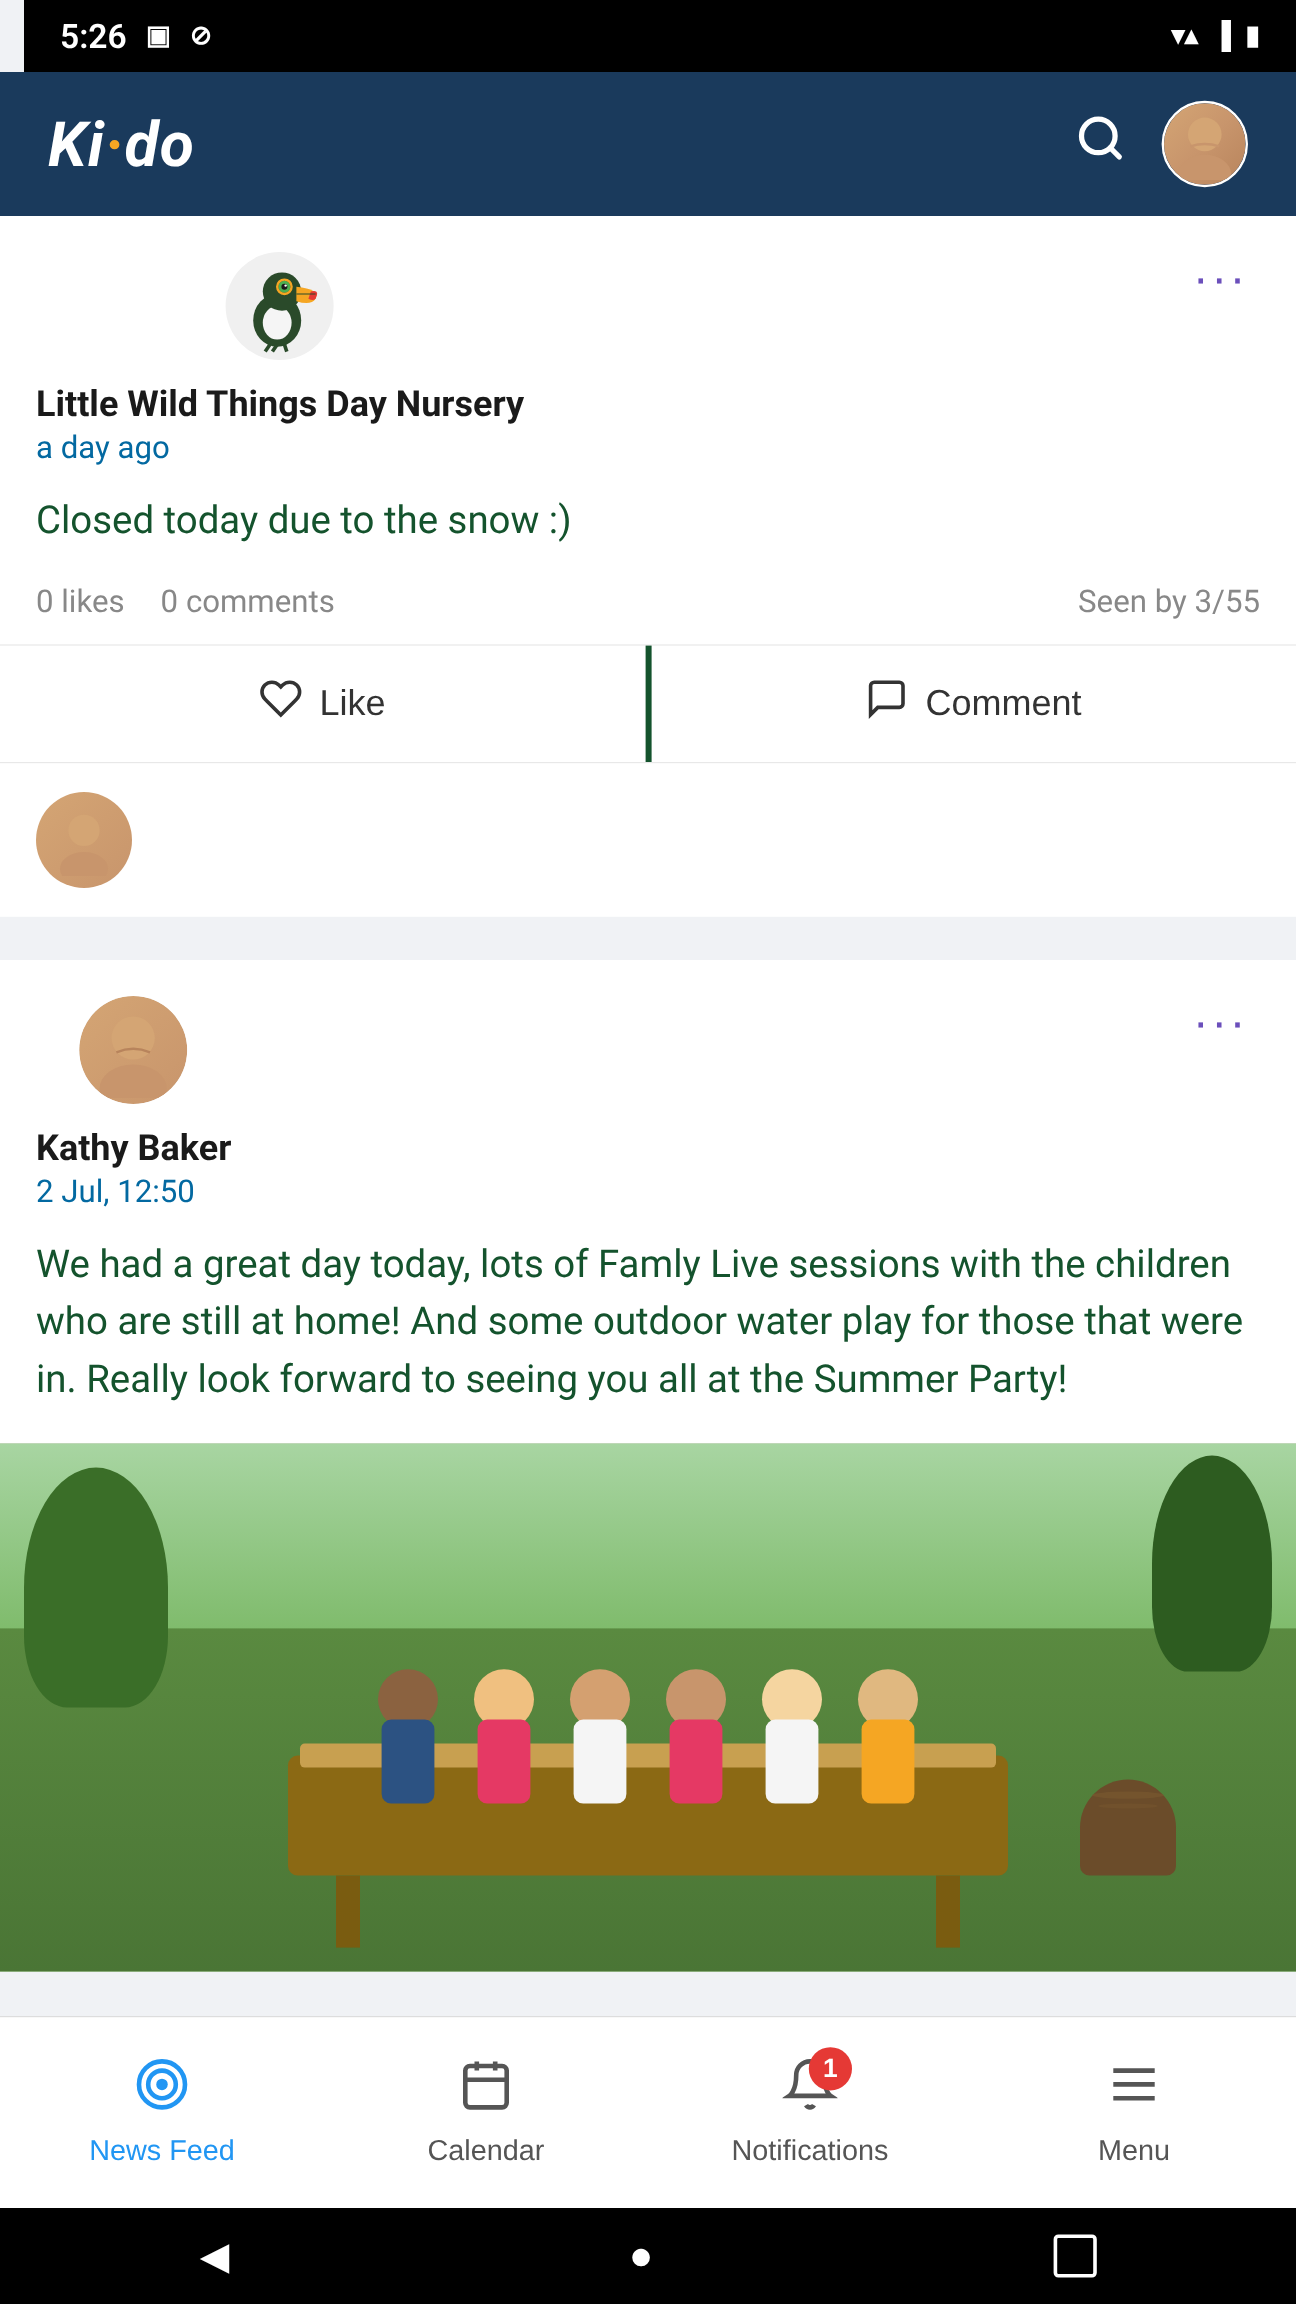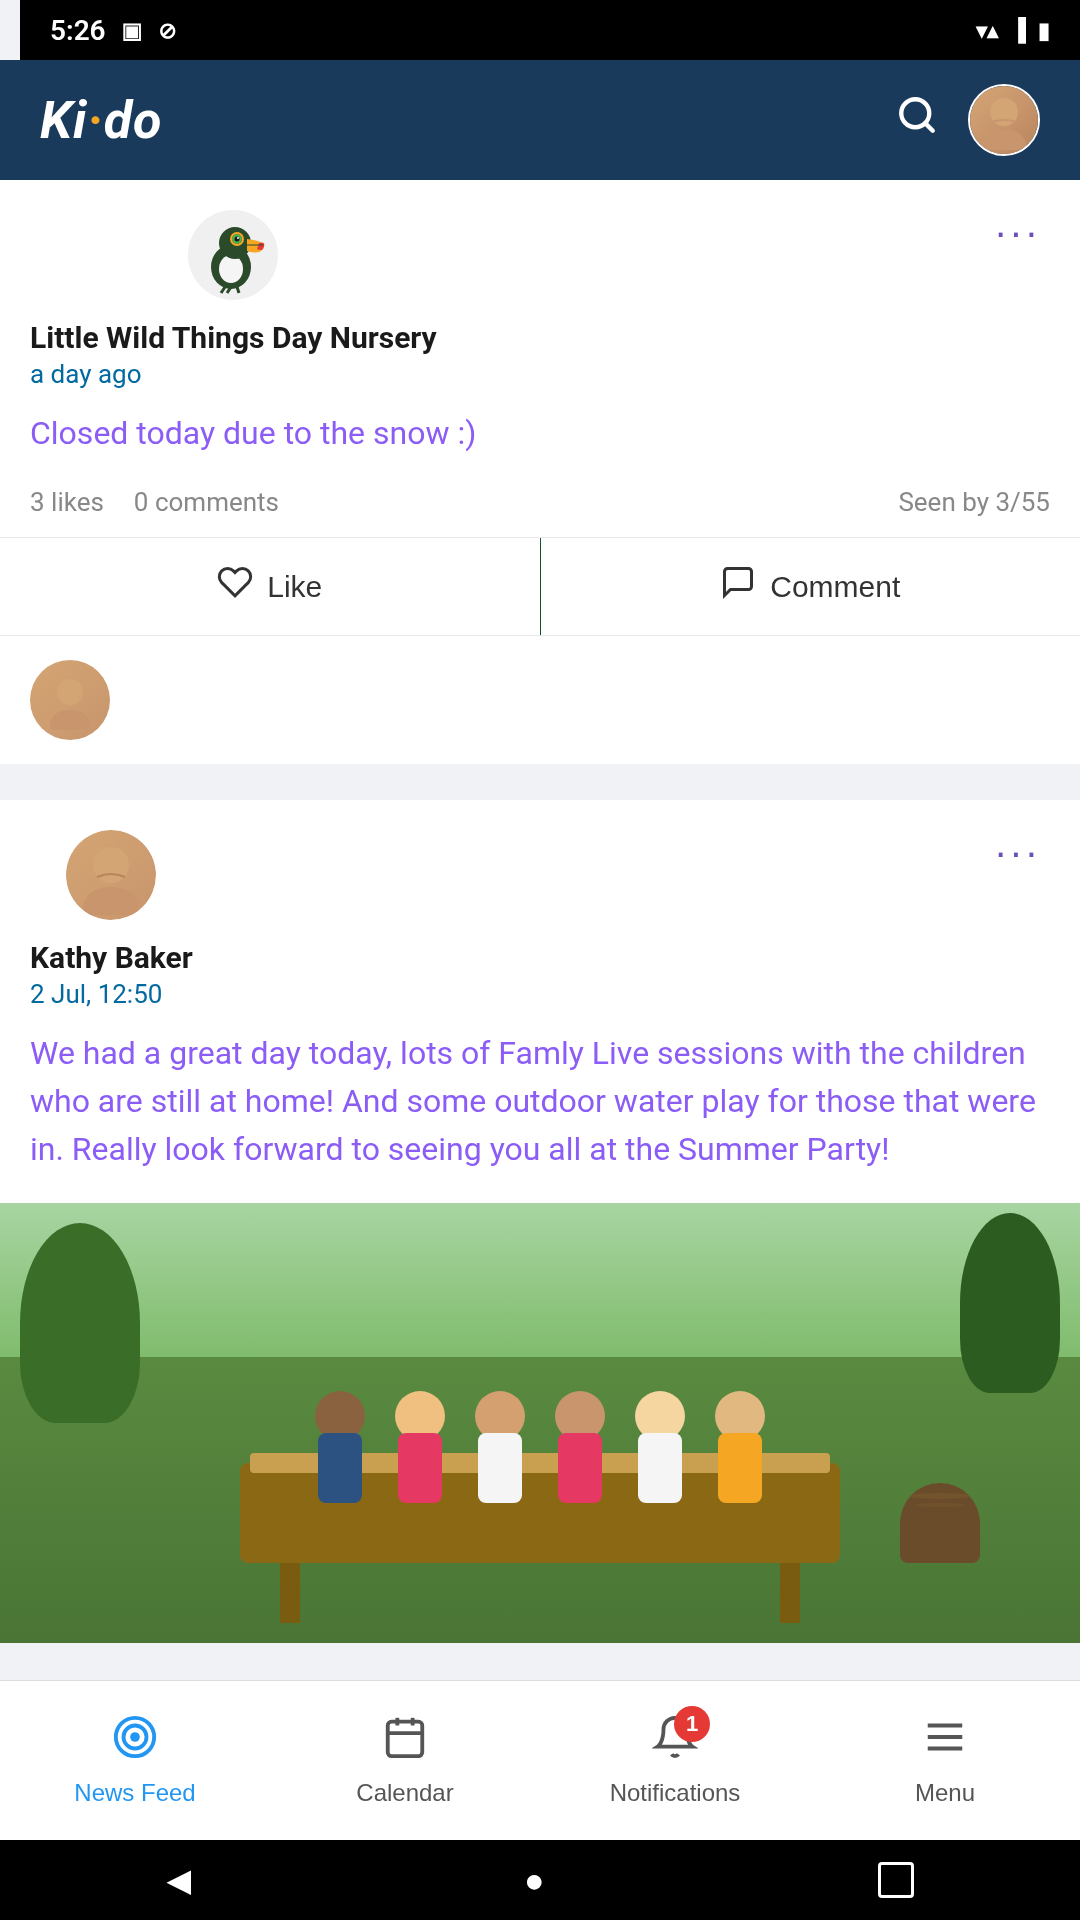--- a/index.html
+++ b/index.html
@@ -133,21 +133,21 @@
       cursor: pointer;
       color: #6b4fbb;
       font-size: 40px;
       padding: 0 10px;
       letter-spacing: 2px;
     }
 
     .post-text {
       padding: 0 30px 30px 30px;
       font-size: 32px;
-      color: #8b5cf6;
+      color: #14532d;
       line-height: 1.5;
     }
 
     .post-stats {
       display: flex;
       align-items: center;
       justify-content: space-between;
       padding: 0 30px 20px 30px;
       font-size: 26px;
       color: #888;
@@ -167,21 +167,21 @@
       padding: 26px 0;
       display: flex;
       align-items: center;
       justify-content: center;
       gap: 14px;
       font-size: 30px;
       color: #333;
       font-weight: 500;
     }
     .action-btn:first-child {
-      border-right: 1px solid #14532d;
+      border-right: 5px solid #14532d;
     }
     .action-icon { font-size: 36px; }
 
     .comment-input-row {
       display: flex;
       align-items: center;
       padding: 24px 30px;
       gap: 20px;
     }
     .comment-avatar {
@@ -456,21 +456,21 @@
           <div class="post-time">a day ago</div>
         </div>
       </div>
       <button class="post-menu-btn">···</button>
     </div>
 
     <div class="post-text">Closed today due to the snow :)</div>
 
     <div class="post-stats">
       <div class="post-stats-left">
-        <span>3 likes</span>
+        <span>0 likes</span>
         <span>0 comments</span>
       </div>
       <span>Seen by 3/55</span>
     </div>
 
     <div class="post-actions">
       <button class="action-btn">
         <span class="action-icon">
           <svg width="36" height="36" viewBox="0 0 24 24" fill="none" stroke="#333" stroke-width="2">
             <path d="M20.84 4.61a5.5 5.5 0 0 0-7.78 0L12 5.67l-1.06-1.06a5.5 5.5 0 0 0-7.78 7.78l1.06 1.06L12 21.23l7.78-7.78 1.06-1.06a5.5 5.5 0 0 0 0-7.78z"></path>

